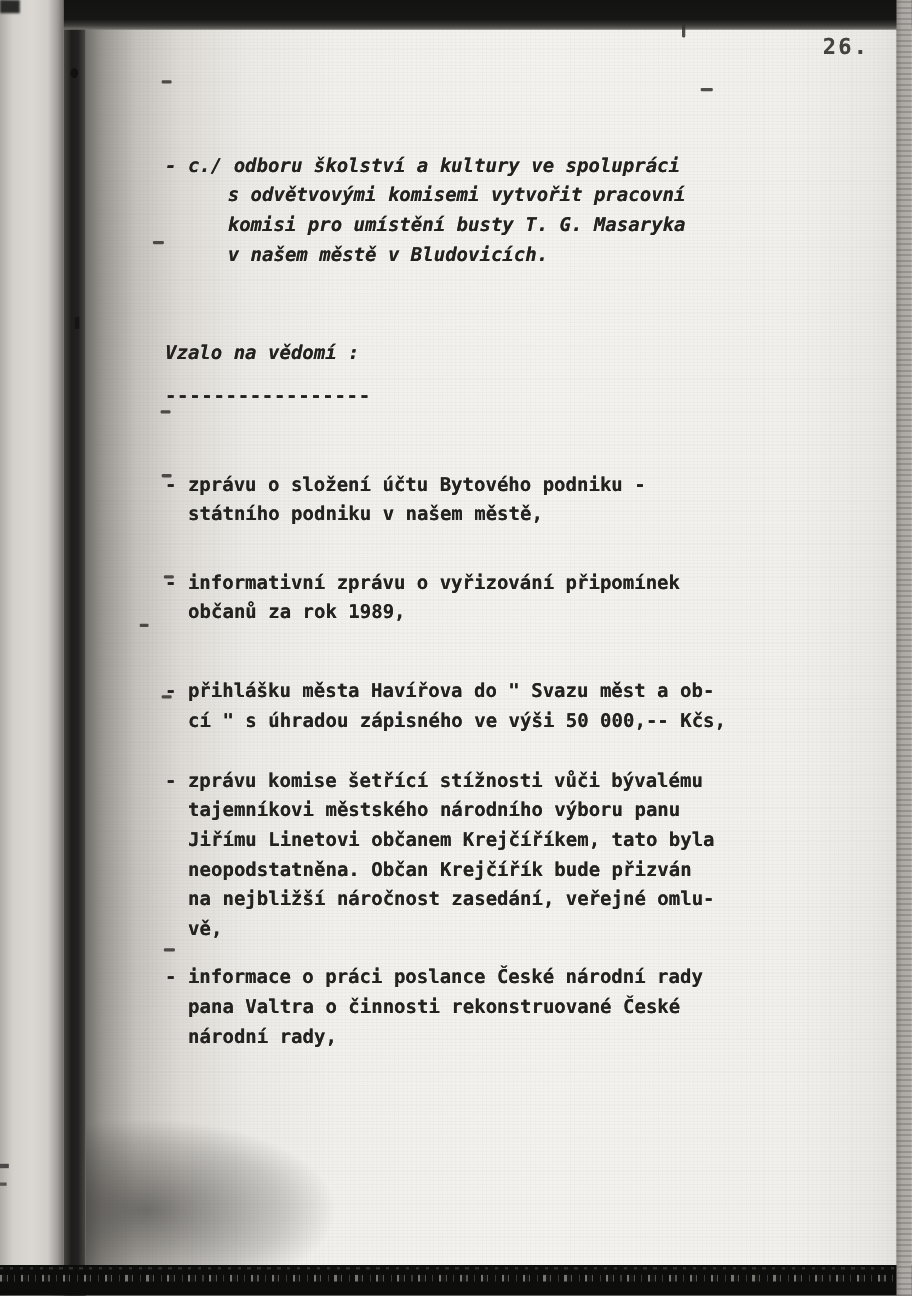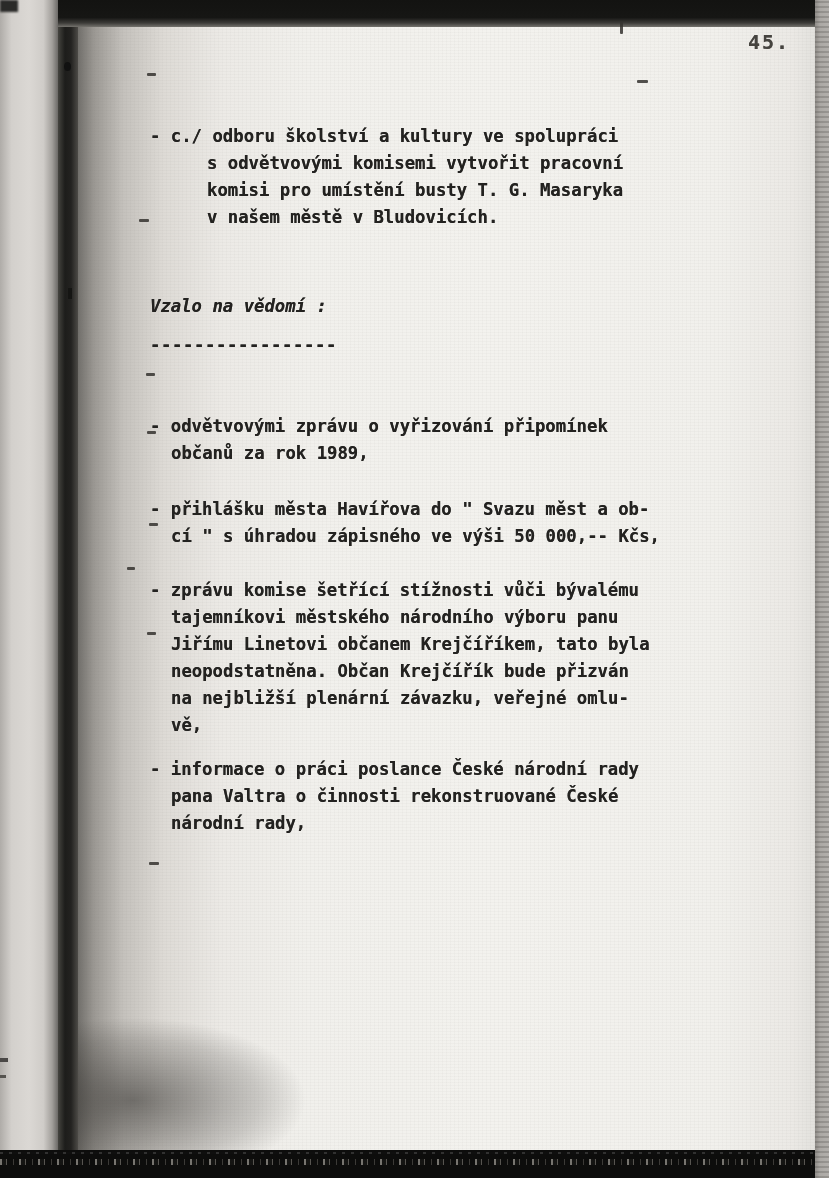--- a/index.html
+++ b/index.html
@@ -75,27 +75,27 @@
   
   .content{
     position:absolute;left:150px;top:92px;width:550px;
     font-weight:bold;font-size:17.3px;line-height:27px;
     color:#232220;
     text-shadow:0 0 .6px rgba(30,29,27,.75);
     white-space:pre-line;
   }
   .hang5{padding-left:57px;text-indent:-57px;}
   .hang2{padding-left:21px;text-indent:-21px;}
-  .p-c{margin-top:4px;}
+  .p-c{margin-top:19px;font-style:italic;}
   .h-vzalo{margin-top:8px;font-style:italic;}
   .u-vzalo{line-height:12px;margin-top:-8px;letter-spacing:.6px;}
   .i-0{margin-top:8px;}
   .i-1{margin-top:5px;}
   .i-2{margin-top:8px;}
-  .i-3{margin-top:2px;}
+  .i-3{margin-top:18px;}
   .i-4{margin-top:-2px;}
   .i-5{margin-top:0;}
   .i-6{margin-top:-10px;}
 
   .page-number{
     position:absolute;left:748px;top:30px;
     font-weight:bold;font-size:20px;letter-spacing:2px;color:#45433f;
     text-shadow:0 0 .6px rgba(60,58,54,.6);
   }
 
@@ -123,40 +123,42 @@
   <div class="edge-nick-2"></div>
 
   <div class="spine"></div>
   <div class="spine-nick-1"></div>
   <div class="spine-nick-2"></div>
 
   <div class="page"></div>
 
   <div class="top-bar"></div>
 
-  <div class="page-number">45.</div>
+  <div class="page-number">26.</div>
 
   <div class="content">
     <div class="hang5 p-c">- c./ odboru školství a kultury ve spolupráci
 s odvětvovými komisemi vytvořit pracovní
 komisi pro umístění busty T. G. Masaryka
 v našem městě v Bludovicích.</div>
 
     <div class="h-vzalo">Vzalo na vědomí :</div>
     <div class="u-vzalo">-----------------</div>
 
-    <div class="hang2 i-2">- odvětvovými zprávu o vyřizování připomínek
+    <div class="hang2 i-0">- zprávu o složení účtu Bytového podniku -
+státního podniku v našem městě,</div>
+    <div class="hang2 i-2">- informativní zprávu o vyřizování připomínek
 občanů za rok 1989,</div>
     <div class="hang2 i-3">- přihlášku města Havířova do " Svazu měst a ob-
 cí " s úhradou zápisného ve výši 50 000,-- Kčs,</div>
     <div class="hang2 i-5">- zprávu komise šetřící stížnosti vůči bývalému
 tajemníkovi městského národního výboru panu
 Jiřímu Linetovi občanem Krejčíříkem, tato byla
 neopodstatněna. Občan Krejčířík bude přizván
-na nejbližší plenární závazku, veřejné omlu-
+na nejbližší náročnost zasedání, veřejné omlu-
 vě,</div>
     <div class="hang2 i-6">- informace o práci poslance České národní rady
 pana Valtra o činnosti rekonstruované České
 národní rady,</div>
     
 
     
     
 
     

